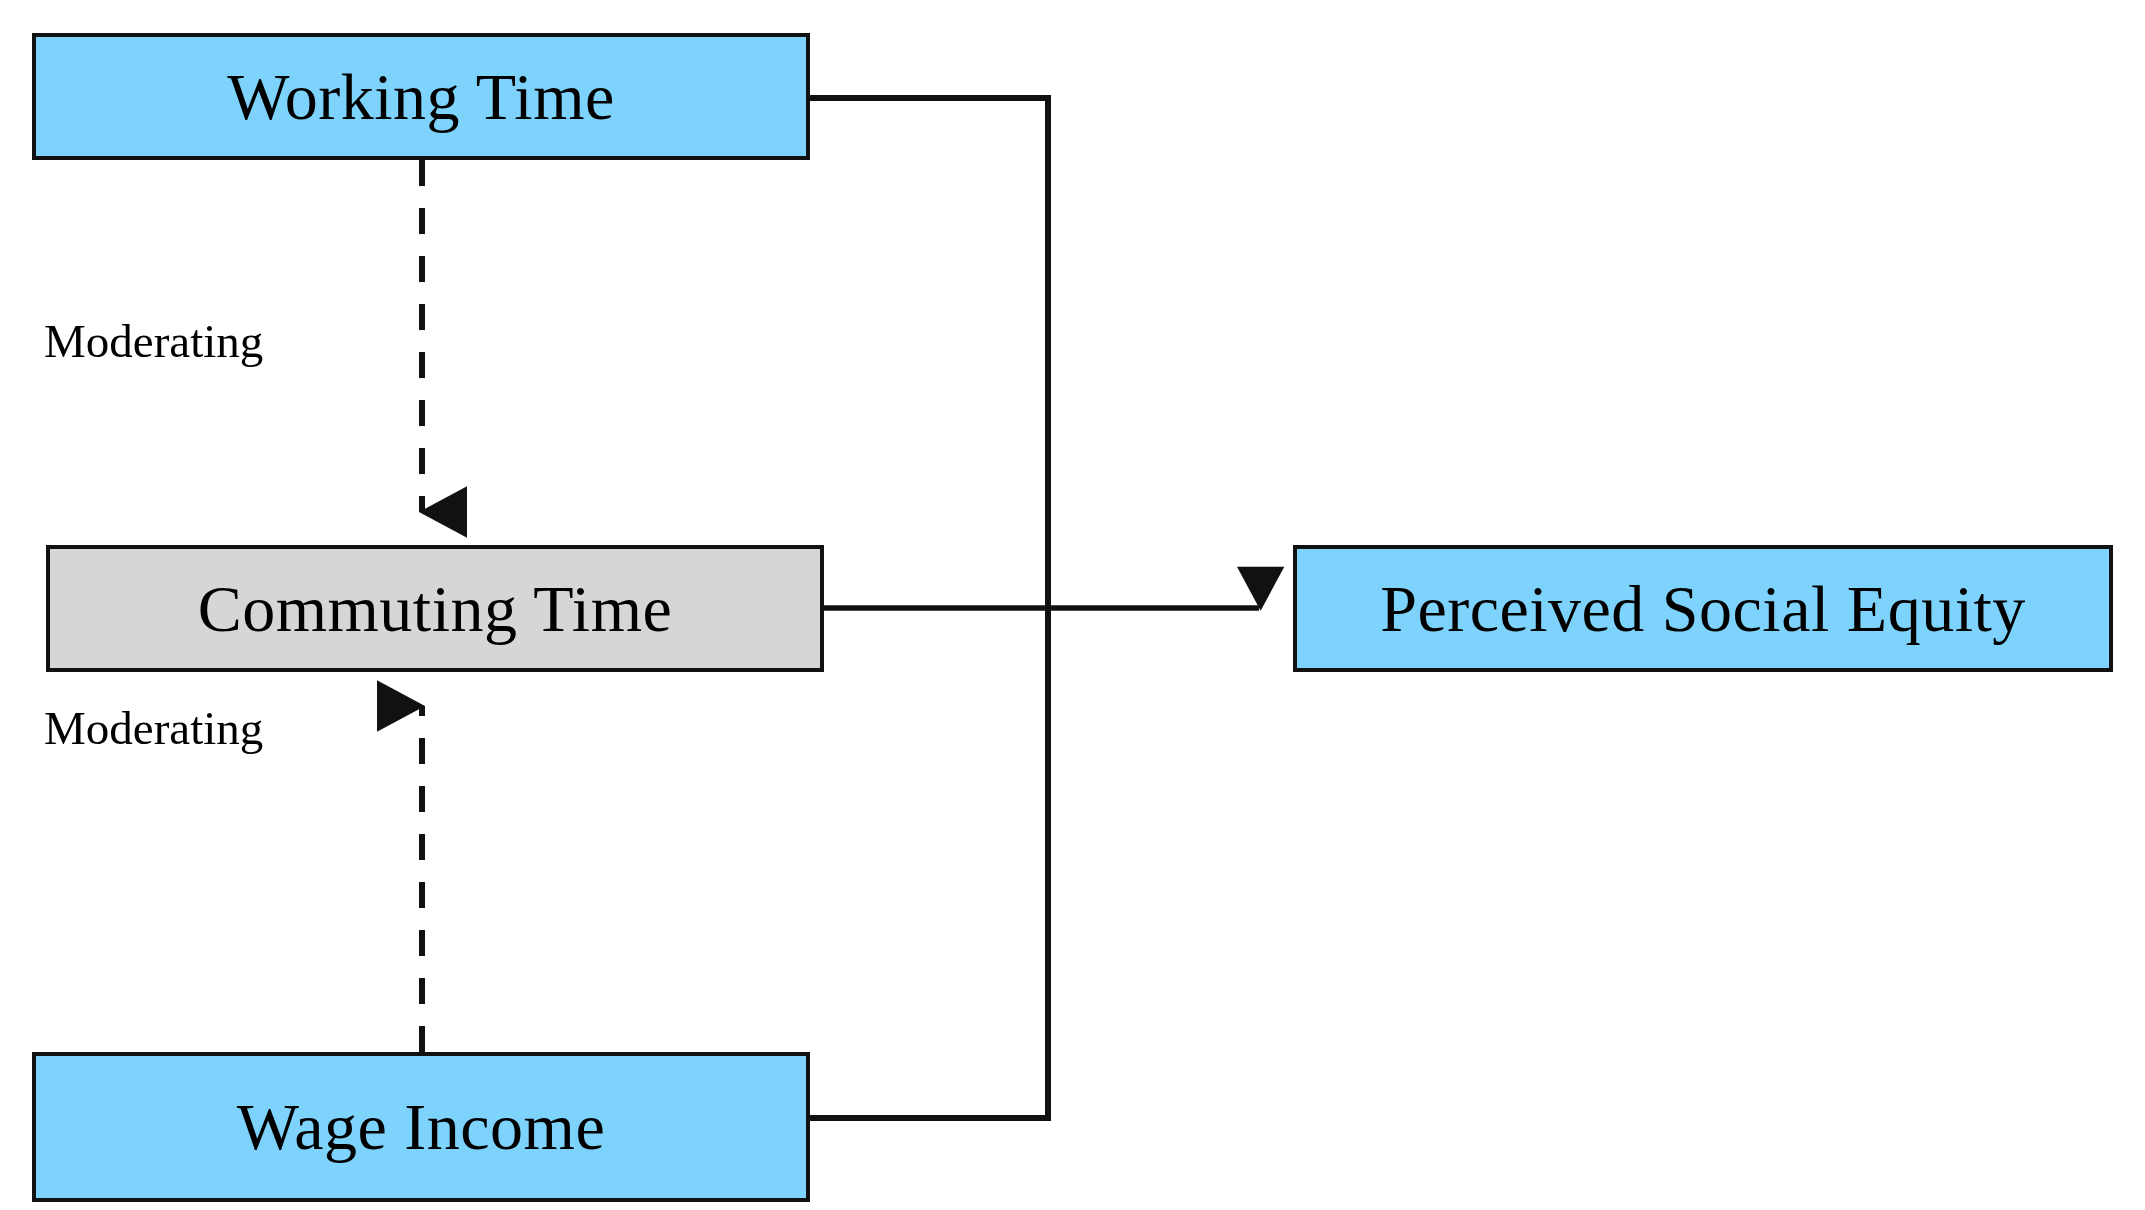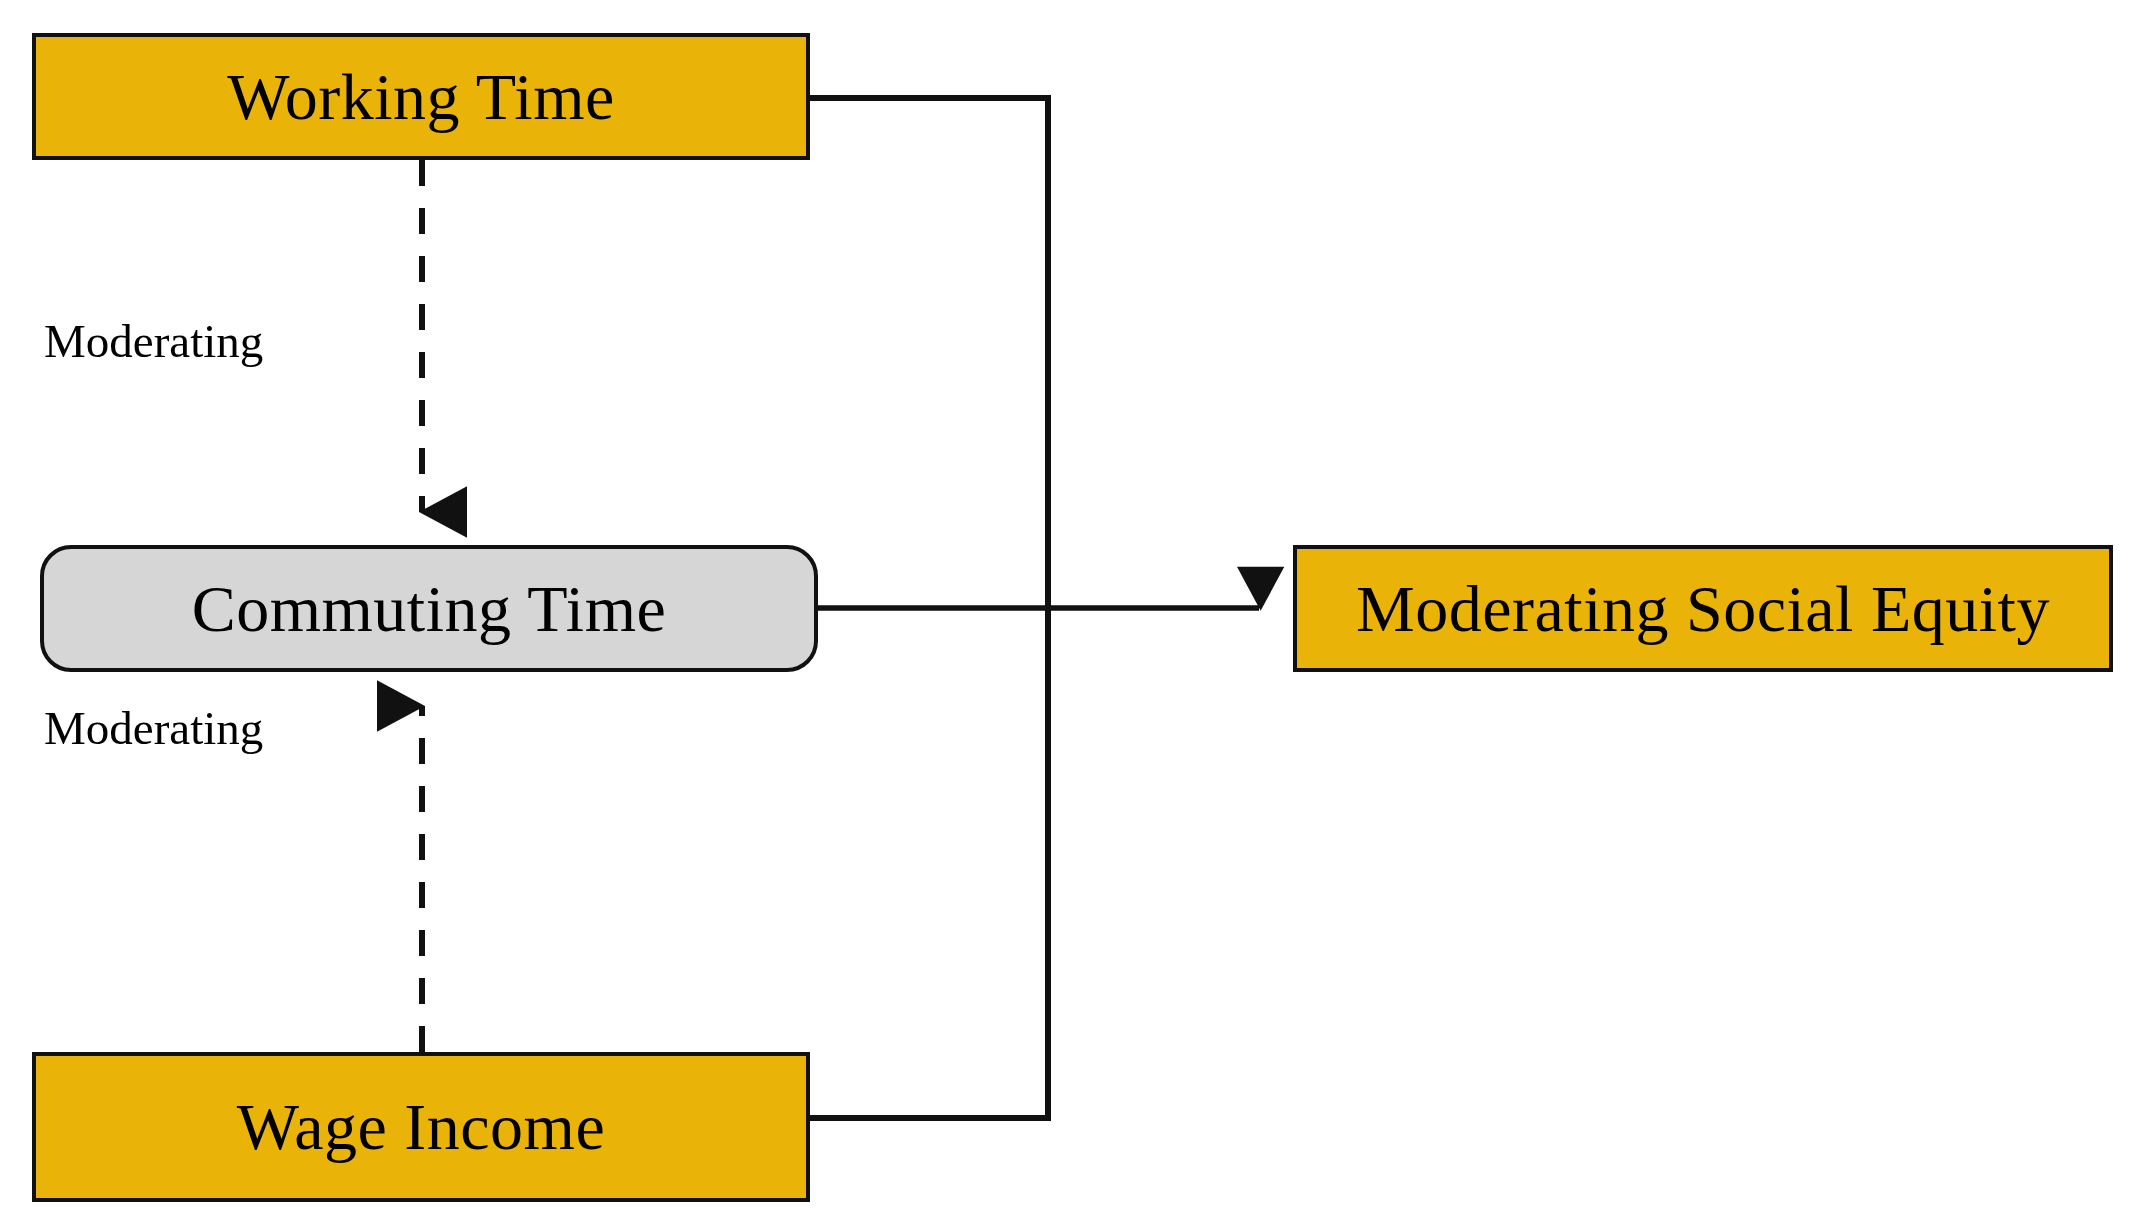--- a/index.html
+++ b/index.html
@@ -19,45 +19,44 @@
     position: absolute;
     left: 0;
     top: 0;
     width: 2145px;
     height: 1210px;
   }
   .node-box {
     position: absolute;
     box-sizing: border-box;
     border: 4px solid #111111;
-    background: #eab308;
+    background: #7dd3fc;
     display: flex;
     align-items: center;
     justify-content: center;
     color: #000000;
     font-family: "Liberation Serif", "DejaVu Serif", serif;
     font-weight: 400;
     letter-spacing: 0.5px;
     line-height: 1;
   }
   #node-working-time {
     left: 32px;
     top: 33px;
     width: 778px;
     height: 127px;
     font-size: 66px;
   }
   #node-commuting-time {
-    left: 40px;
+    left: 46px;
     top: 545px;
     width: 778px;
     height: 127px;
     font-size: 66px;
     background: #d6d6d6;
-    border-radius: 31px;
   }
   #node-wage-income {
     left: 32px;
     top: 1052px;
     width: 778px;
     height: 150px;
     font-size: 66px;
   }
   #node-perceived-social-equity {
     left: 1293px;
@@ -124,20 +123,20 @@
 
   <div class="node-box" id="node-commuting-time">
     <span>Commuting Time</span>
   </div>
 
   <div class="node-box" id="node-wage-income">
     <span>Wage Income</span>
   </div>
 
   <div class="node-box" id="node-perceived-social-equity">
-    <span>Moderating Social Equity</span>
+    <span>Perceived Social Equity</span>
   </div>
 
   <div class="edge-label" id="label-moderating-top">Moderating</div>
 
   <div class="edge-label" id="label-moderating-bottom">Moderating</div>
 
 </div>
 
 </body></html>

